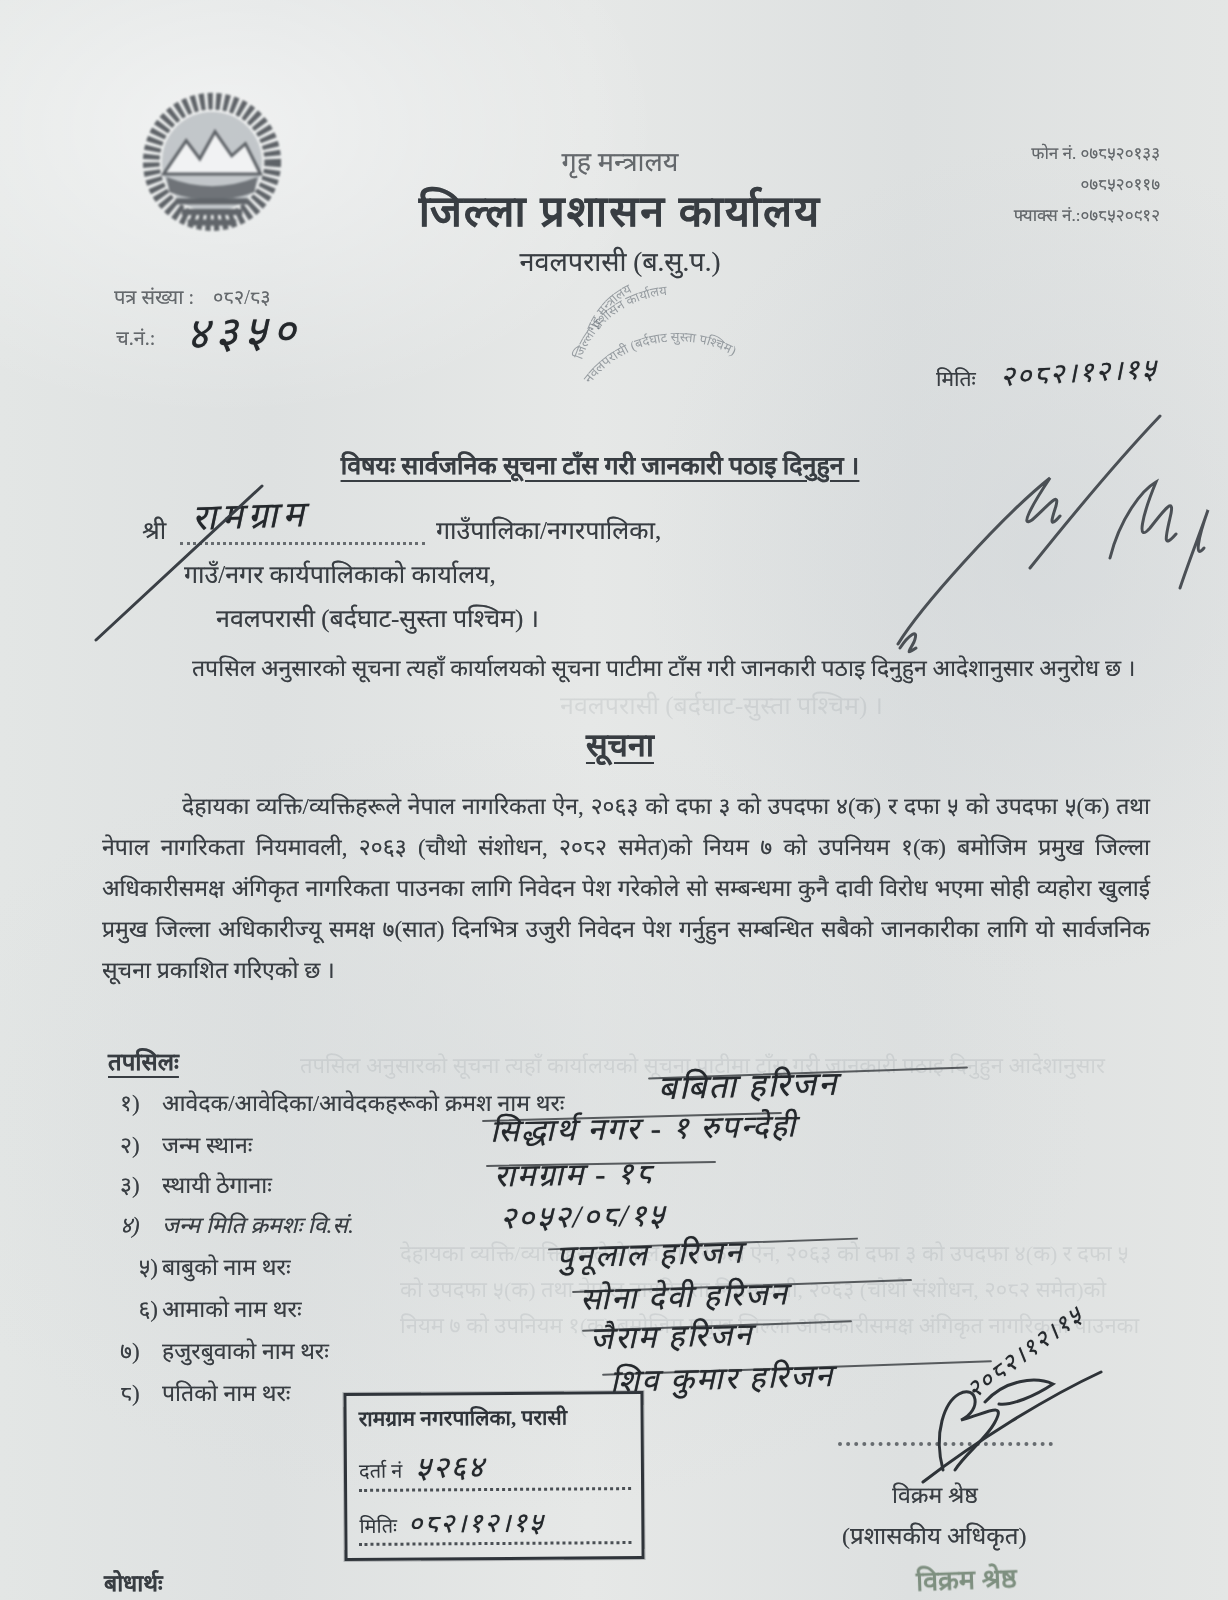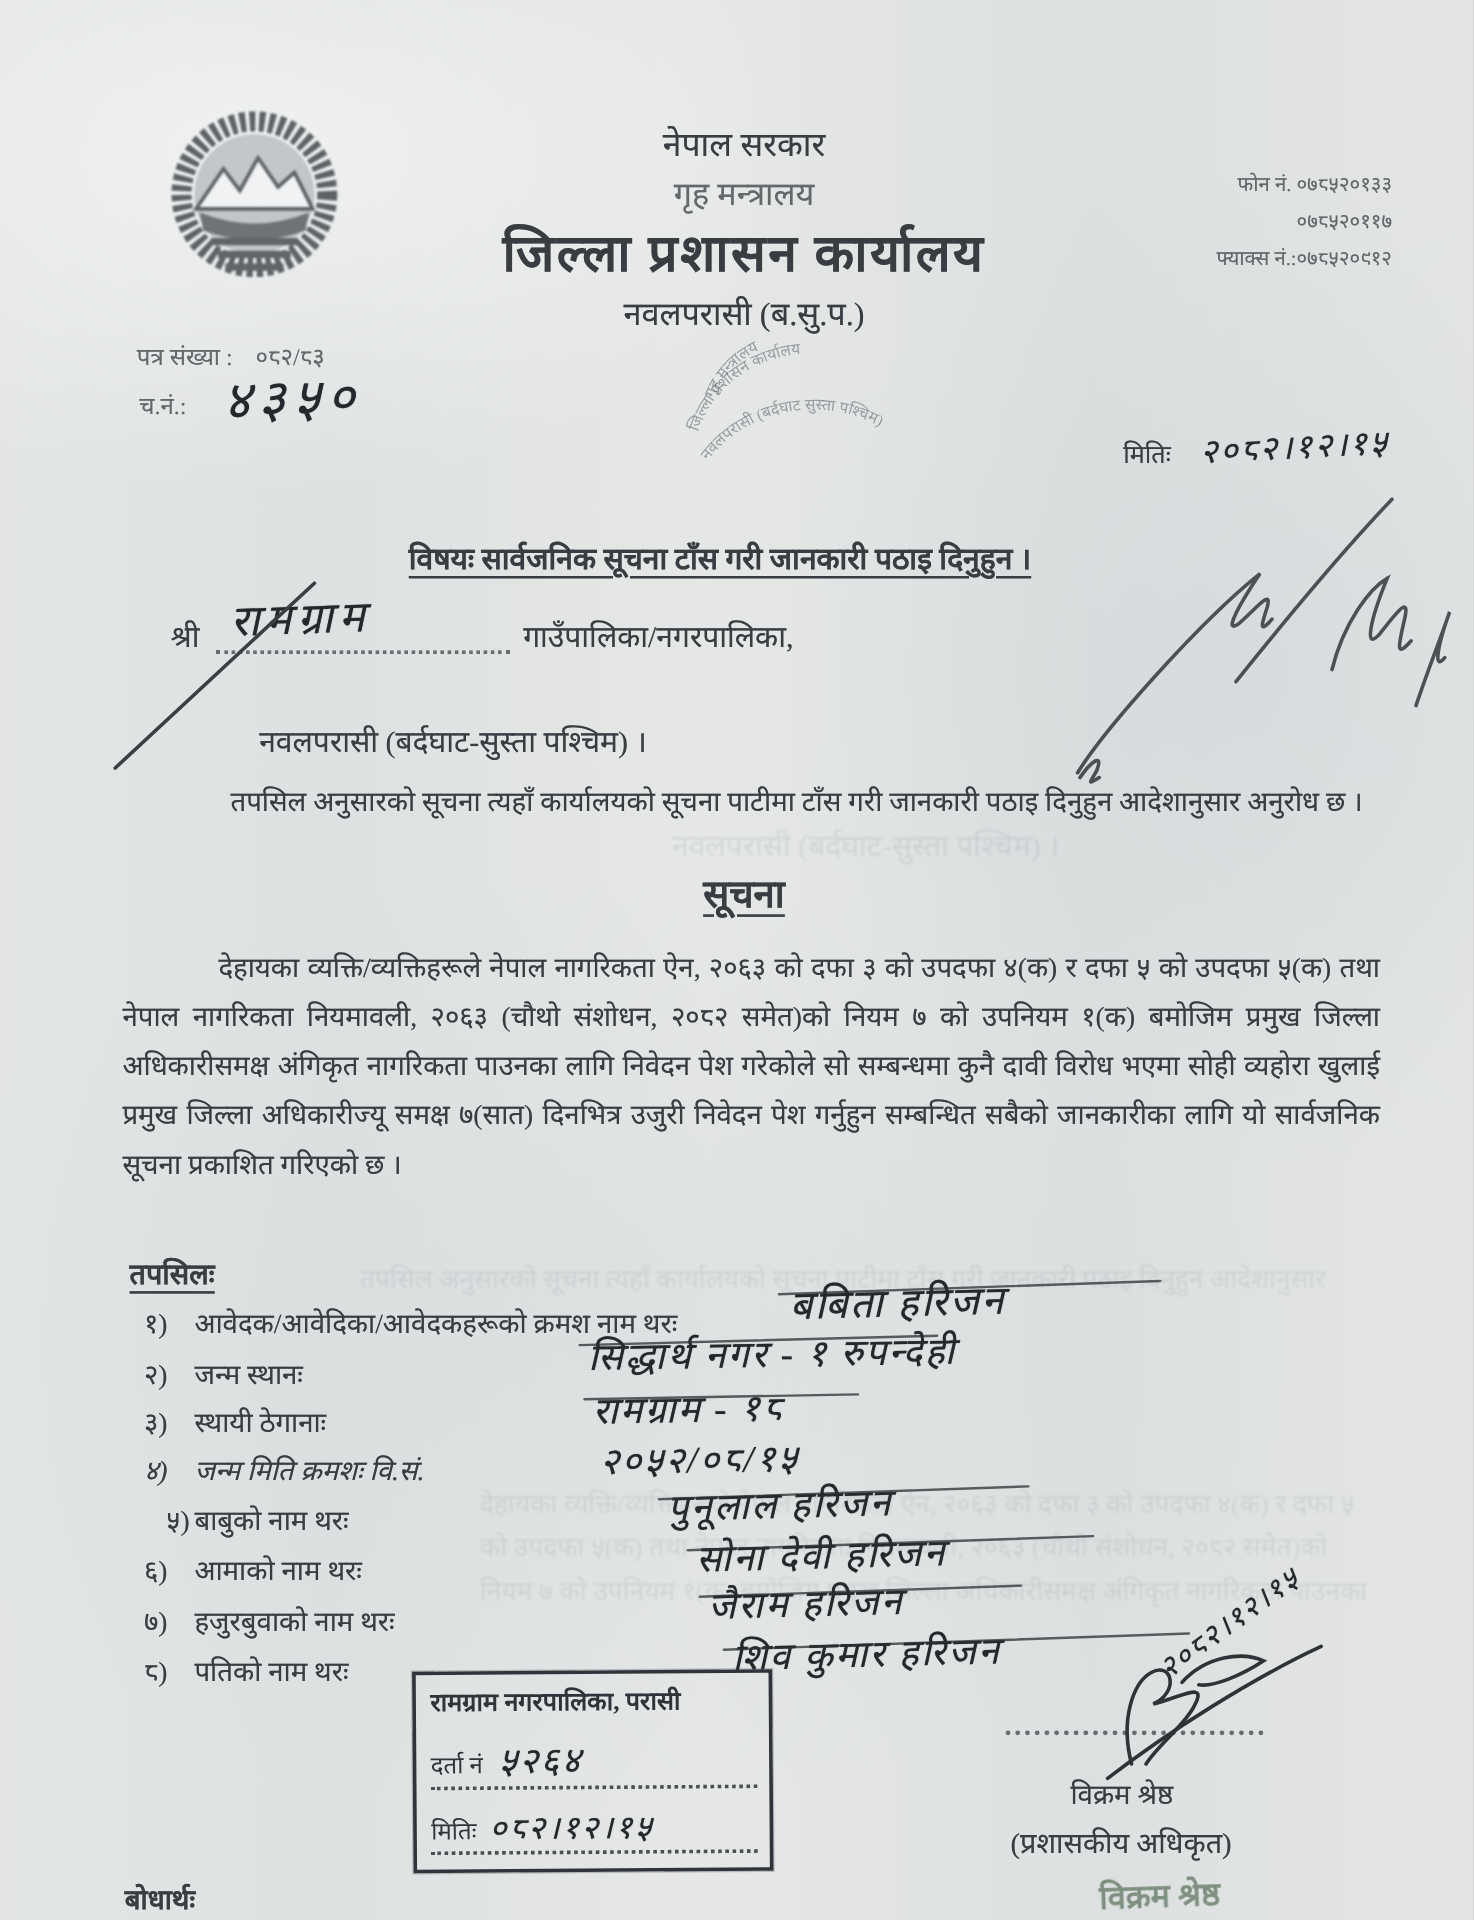--- a/index.html
+++ b/index.html
@@ -58,21 +58,20 @@
   <svg class="abs" style="left:136px;top:86px;opacity:.82;filter:blur(1.1px);" width="152" height="170" viewBox="0 0 100 112">
     <circle cx="50" cy="50" r="40" fill="none" stroke="#3f444a" stroke-width="11" stroke-dasharray="3.2 2.1"></circle>
     <circle cx="50" cy="50" r="33" fill="#b9bec2"></circle>
     <path d="M18,58 L33,36 L42,48 L52,30 L63,46 L72,38 L82,58 Z" fill="#f2f3f4" stroke="#3f444a" stroke-width="2"></path>
     <path d="M20,60 Q50,72 80,60 L78,70 Q50,80 22,70 Z" fill="#54595f"></path>
     <rect x="26" y="74" width="48" height="4" fill="#43484e"></rect>
     <rect x="30" y="81" width="40" height="4" fill="#43484e"></rect>
     <rect x="34" y="88" width="32" height="4" fill="#43484e"></rect>
   </svg>
 
-  <div class="abs typed center" style="left:310px;top:100px;width:620px;font-size:28px;">नेपाल सरकार</div>
   <div class="abs typed center faded" style="left:310px;top:142px;width:620px;font-size:27px;">गृह मन्त्रालय</div>
   <div class="abs typed center bold" style="left:300px;top:180px;width:640px;font-size:43px;letter-spacing:2px;">जिल्ला प्रशासन कार्यालय</div>
   <div class="abs typed center" style="left:310px;top:242px;width:620px;font-size:27px;">नवलपरासी (ब.सु.प.)</div>
 
   <svg class="abs" style="left:540px;top:272px;" width="250" height="120" viewBox="0 0 250 120">
     <defs>
       <path id="arc1" d="M55,60 A78,70 0 0 1 200,52"></path>
       <path id="arc2" d="M42,88 A98,88 0 0 1 226,74"></path>
       <path id="arc3" d="M50,112 A105,95 0 0 1 215,100"></path>
     </defs>
@@ -98,20 +97,21 @@
 
   <div class="abs typed" style="left:936px;top:364px;font-size:21px;">मितिः</div>
   <div class="abs pen" style="left:1000px;top:352px;font-size:28px;transform:rotate(-3deg);">२०८२।१२।१५</div>
 
   <div class="abs typed bold center uline" style="left:270px;top:447px;width:660px;font-size:25px;">विषयः सार्वजनिक सूचना टाँस गरी जानकारी पठाइ दिनुहुन ।</div>
 
   <div class="abs typed" style="left:142px;top:512px;font-size:25px;">श्री</div>
   <div class="dotline" style="left:180px;top:500px;width:245px;height:42px;"></div>
   <div class="abs pen" style="left:192px;top:490px;font-size:36px;letter-spacing:5px;transform:rotate(-2deg);">रामग्राम</div>
   <div class="abs typed" style="left:436px;top:512px;font-size:25px;">गाउँपालिका/नगरपालिका,</div>
+  <div class="abs typed" style="left:184px;top:556px;font-size:25px;">गाउँ/नगर कार्यपालिकाको कार्यालय,</div>
   <div class="abs typed" style="left:216px;top:600px;font-size:25px;">नवलपरासी (बर्दघाट-सुस्ता पश्चिम) ।</div>
 
   <svg class="abs" style="left:90px;top:478px;" width="180" height="170">
     <path d="M6,162 L172,8" stroke="#3a3f45" stroke-width="3" fill="none" stroke-linecap="round"></path>
   </svg>
 
   <div class="abs typed para" style="left:104px;top:648px;width:1038px;text-indent:88px;">तपसिल अनुसारको सूचना त्यहाँ कार्यालयको सूचना पाटीमा टाँस गरी जानकारी पठाइ दिनुहुन आदेशानुसार अनुरोध छ ।</div>
 
   <div class="abs typed bold center uline" style="left:520px;top:722px;width:200px;font-size:32px;">सूचना</div>
 
@@ -132,21 +132,21 @@
     <span class="item-label">स्थायी ठेगानाः</span>
   </div>
   <div class="abs typed" style="left:120px;top:1208px;font-style:italic;">
     <span class="item-num">४)</span>
     <span class="item-label">जन्म मिति क्रमशः वि.सं.</span>
   </div>
   <div class="abs typed" style="left:120px;top:1250px;text-align:right;">
     <span class="item-num">५)</span>
     <span class="item-label">बाबुको नाम थरः</span>
   </div>
-  <div class="abs typed" style="left:120px;top:1292px;">
+  <div class="abs typed" style="left:120px;top:1292px;text-align:right;">
     <span class="item-num">६)</span>
     <span class="item-label">आमाको नाम थरः</span>
   </div>
   <div class="abs typed" style="left:120px;top:1334px;">
     <span class="item-num">७)</span>
     <span class="item-label">हजुरबुवाको नाम थरः</span>
   </div>
   <div class="abs typed" style="left:120px;top:1376px;">
     <span class="item-num">८)</span>
     <span class="item-label">पतिको नाम थरः</span>

